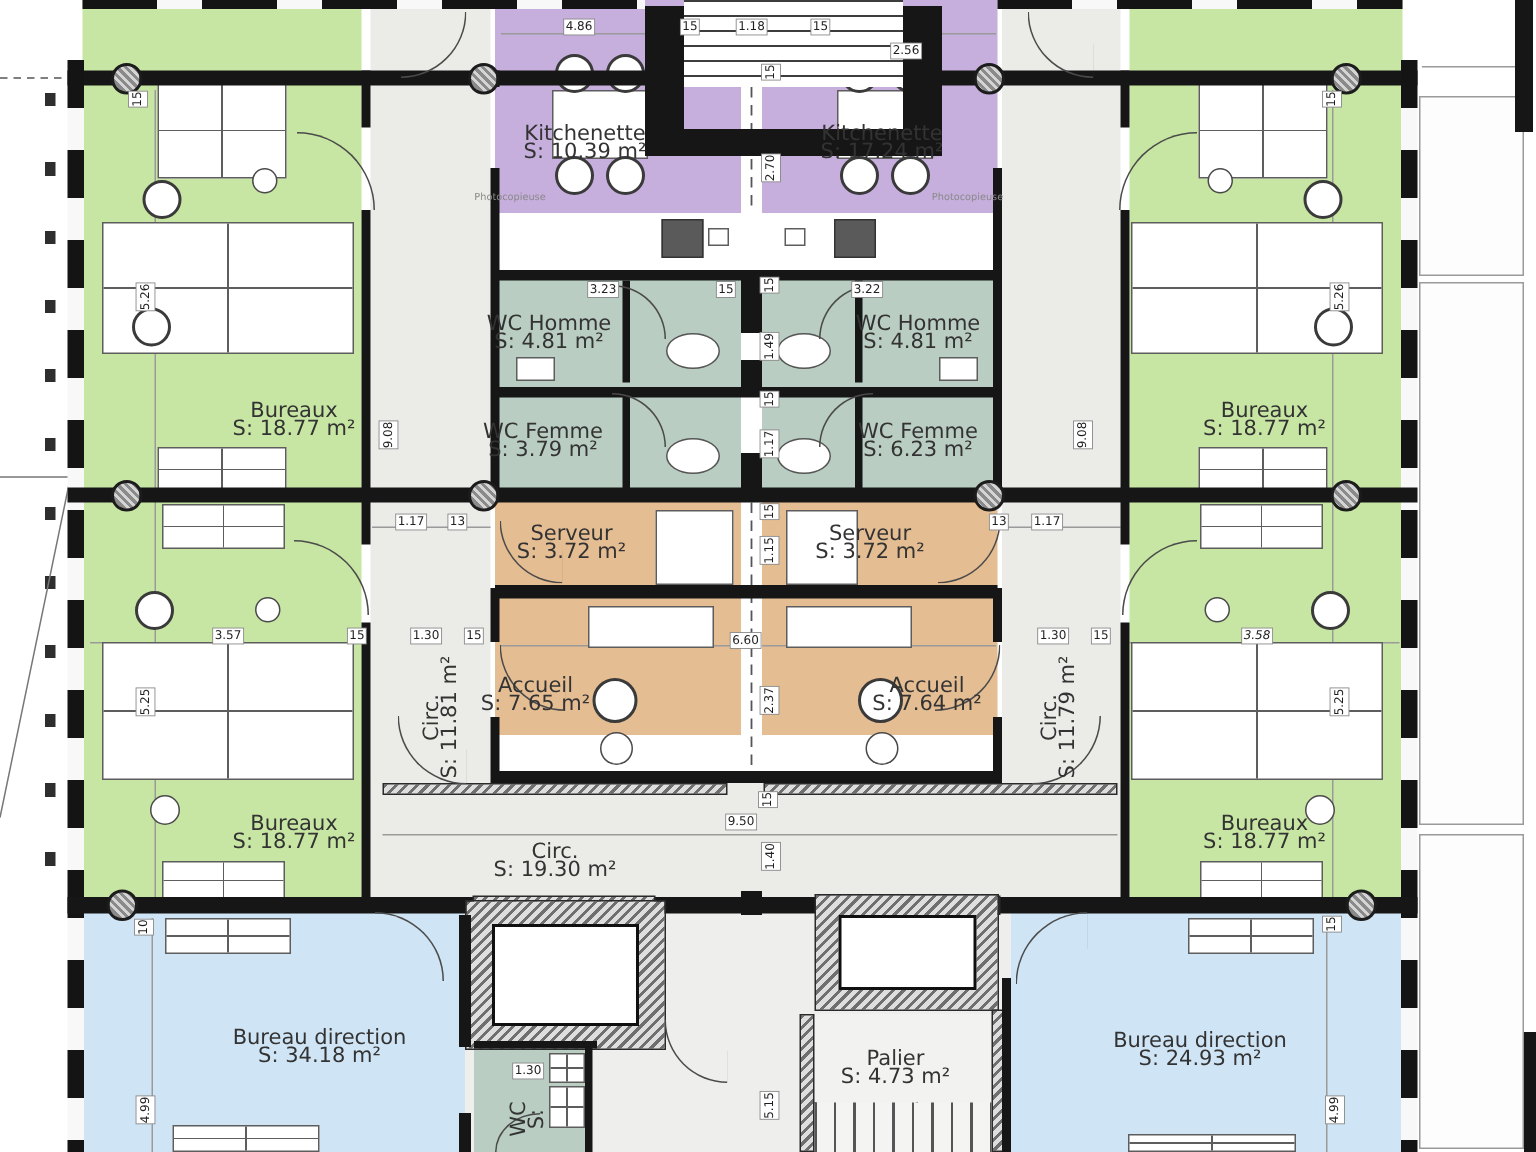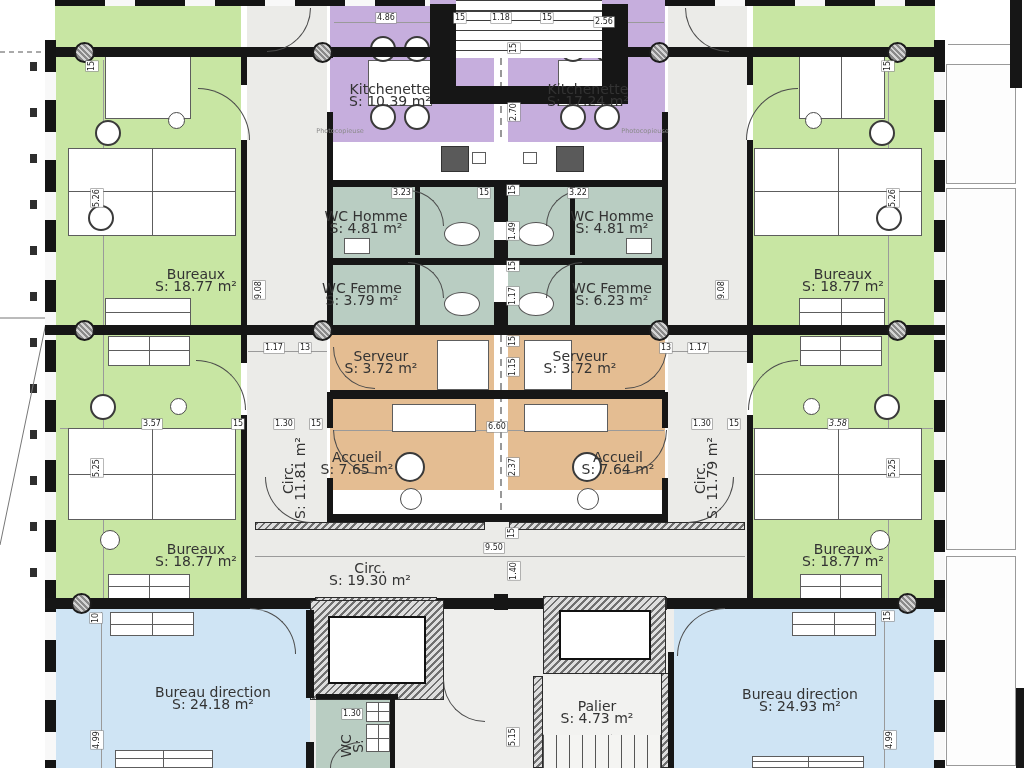--- a/index.html
+++ b/index.html
@@ -322,41 +322,41 @@
       <div class="rlabel v" style="left: 706px; top: 478px;">
         <div>Circ.</div>
         <div>S: 11.79 m²</div>
       </div>
       <div class="rlabel" style="left: 370px; top: 574px;">
         <div>Circ.</div>
         <div>S: 19.30 m²</div>
       </div>
       <div class="rlabel" style="left: 213px; top: 698px;">
         <div>Bureau direction</div>
-        <div>S: 24.18 m²</div>
+        <div>S: 34.18 m²</div>
       </div>
       <div class="rlabel" style="left: 800px; top: 700px;">
         <div>Bureau direction</div>
         <div>S: 24.93 m²</div>
       </div>
       <div class="rlabel" style="left: 597px; top: 712px;">
         <div>Palier</div>
         <div>S: 4.73 m²</div>
       </div>
       <div class="rlabel v" style="left: 352px; top: 746px;">
         <div>WC</div>
         <div>S:</div>
       </div>
       <div class="ann" style="left: 340px; top: 131px;">Photocopieuse</div>
       <div class="ann" style="left: 645px; top: 131px;">Photocopieuse</div>
       <div class="dim" style="left: 386px; top: 18px;">4.86</div>
       <div class="dim" style="left: 460px; top: 18px;">15</div>
       <div class="dim" style="left: 501px; top: 18px;">1.18</div>
       <div class="dim" style="left: 547px; top: 18px;">15</div>
-      <div class="dim" style="left: 604px; top: 22px;">2.56</div>
+      <div class="dim" style="left: 604px; top: 34px;">2.56</div>
       <div class="dim v" style="left: 514px; top: 48px;">15</div>
       <div class="dim v" style="left: 514px; top: 112px;">2.70</div>
       <div class="dim" style="left: 402px; top: 193px;">3.23</div>
       <div class="dim" style="left: 484px; top: 193px;">15</div>
       <div class="dim" style="left: 578px; top: 193px;">3.22</div>
       <div class="dim v" style="left: 513px; top: 190px;">15</div>
       <div class="dim v" style="left: 513px; top: 231px;">1.49</div>
       <div class="dim v" style="left: 513px; top: 266px;">15</div>
       <div class="dim v" style="left: 513px; top: 296px;">1.17</div>
       <div class="dim v" style="left: 513px; top: 341px;">15</div>

